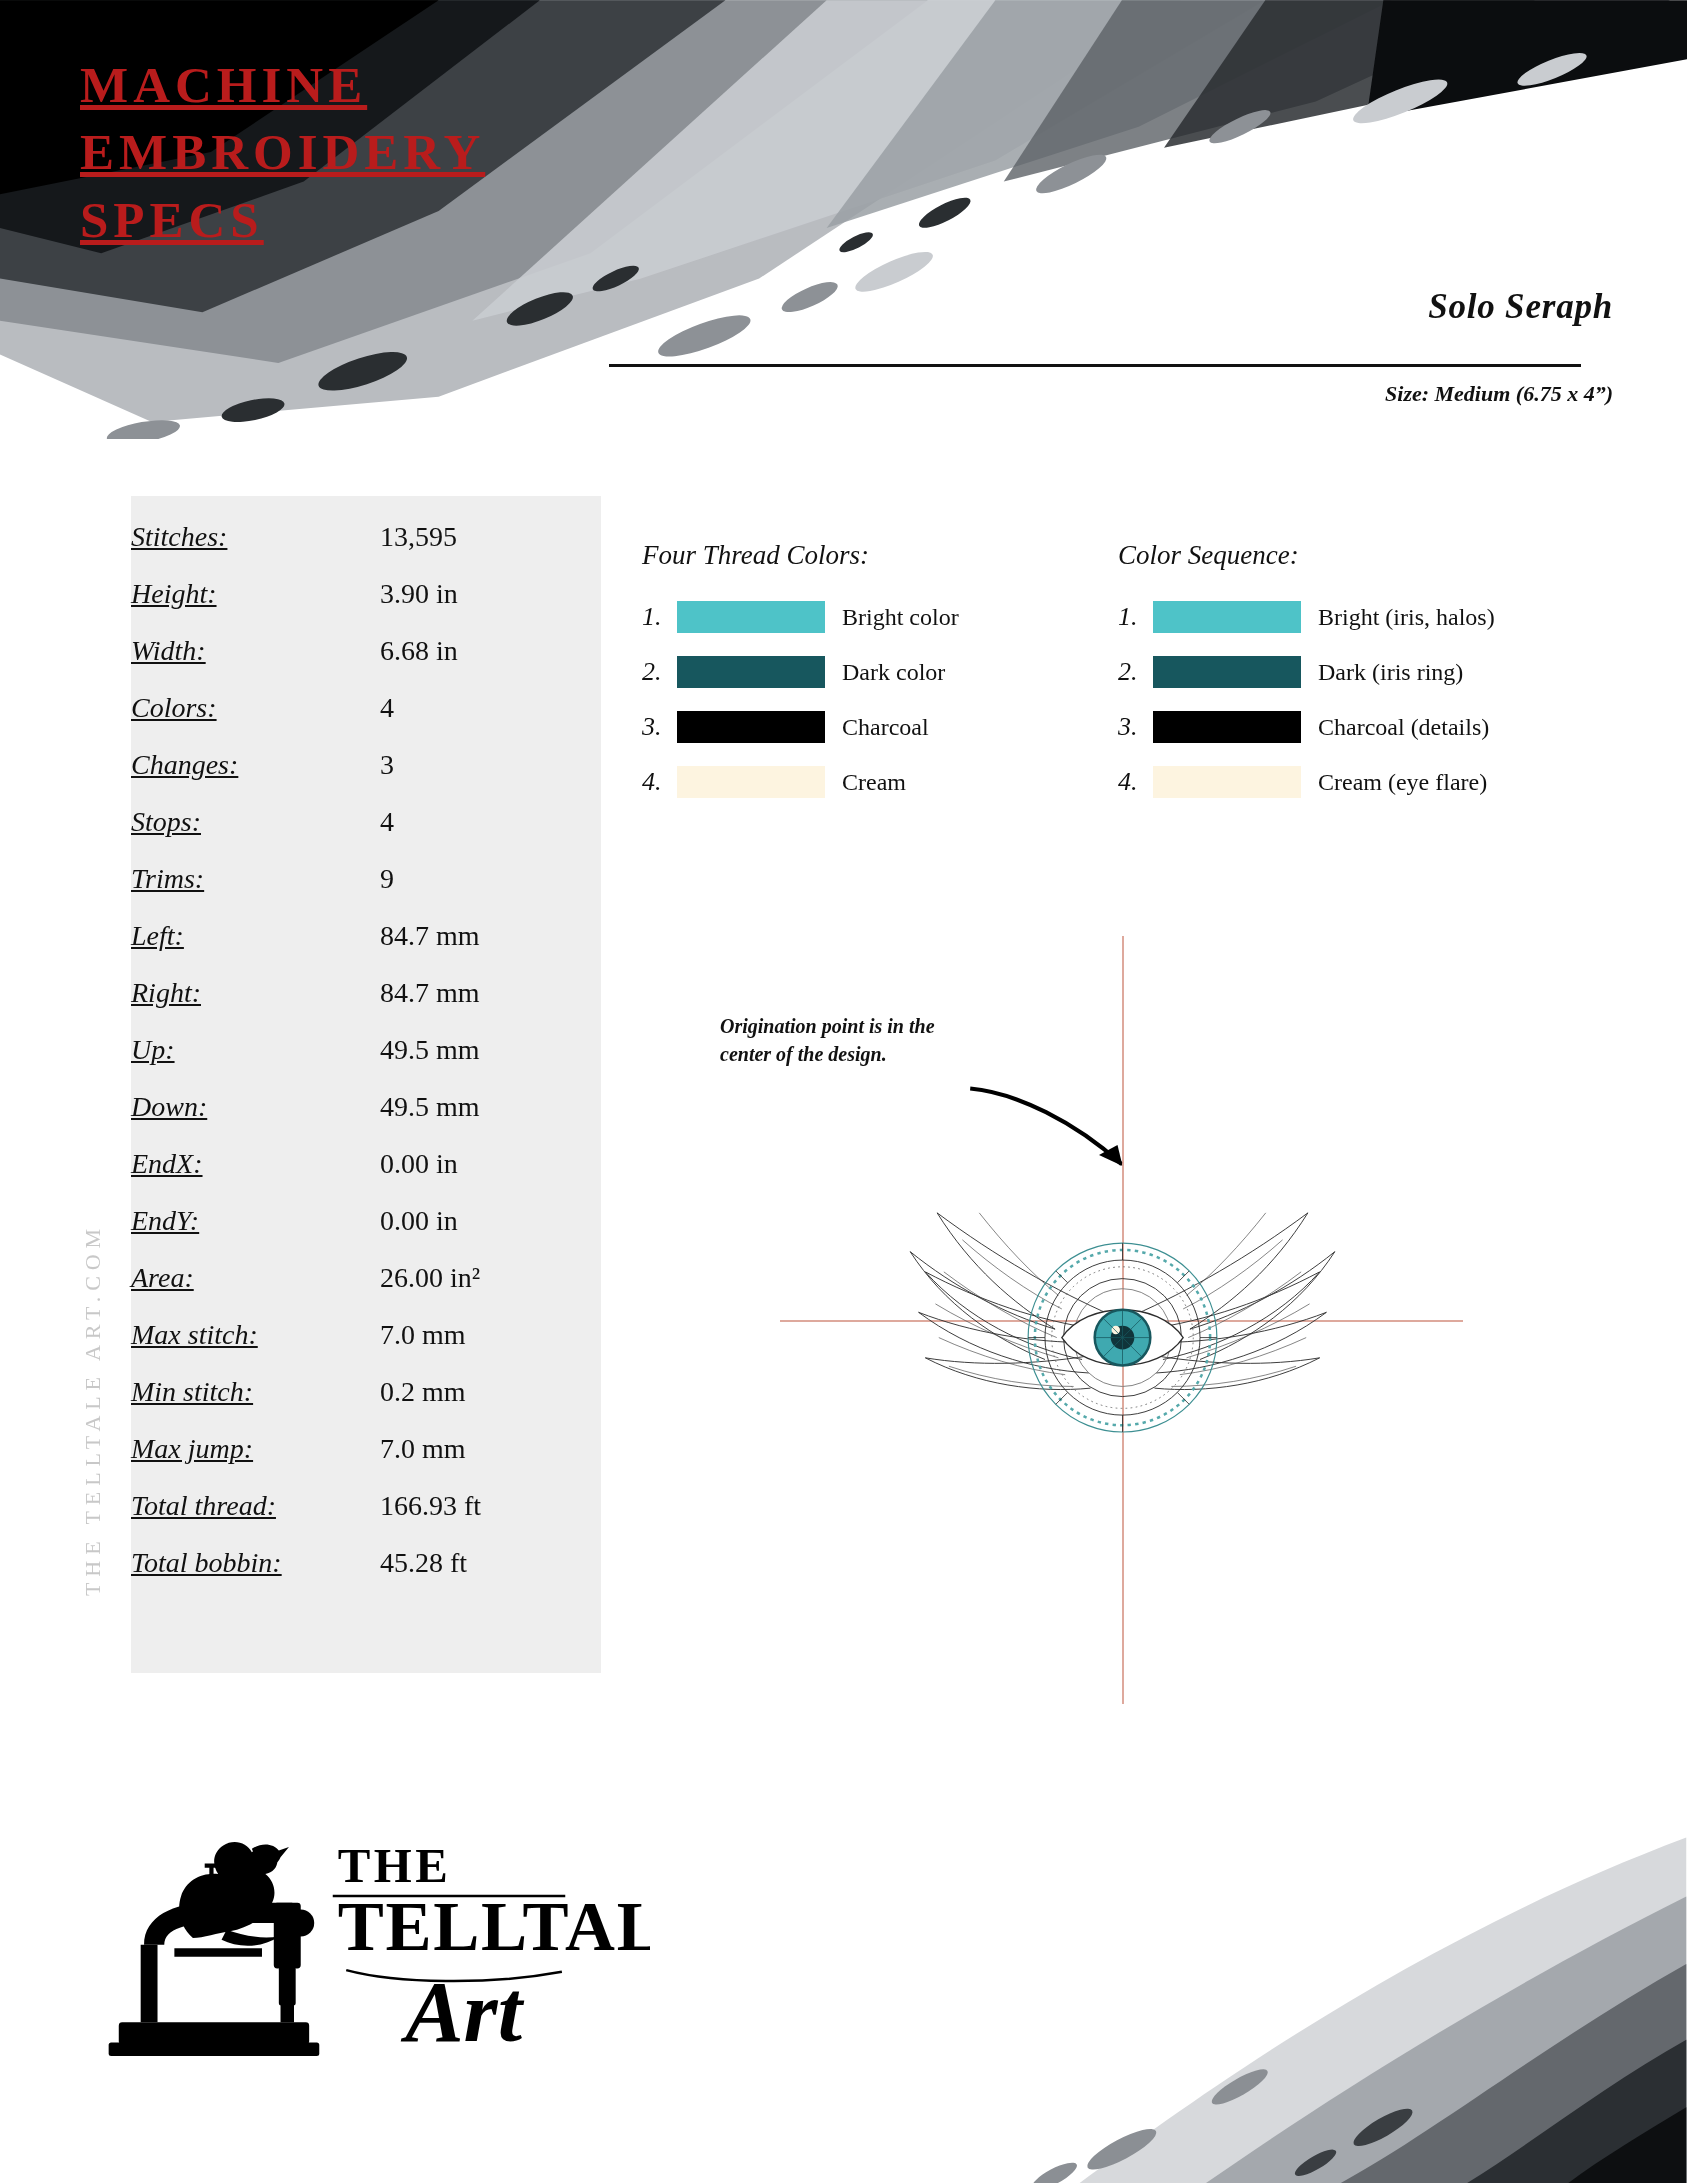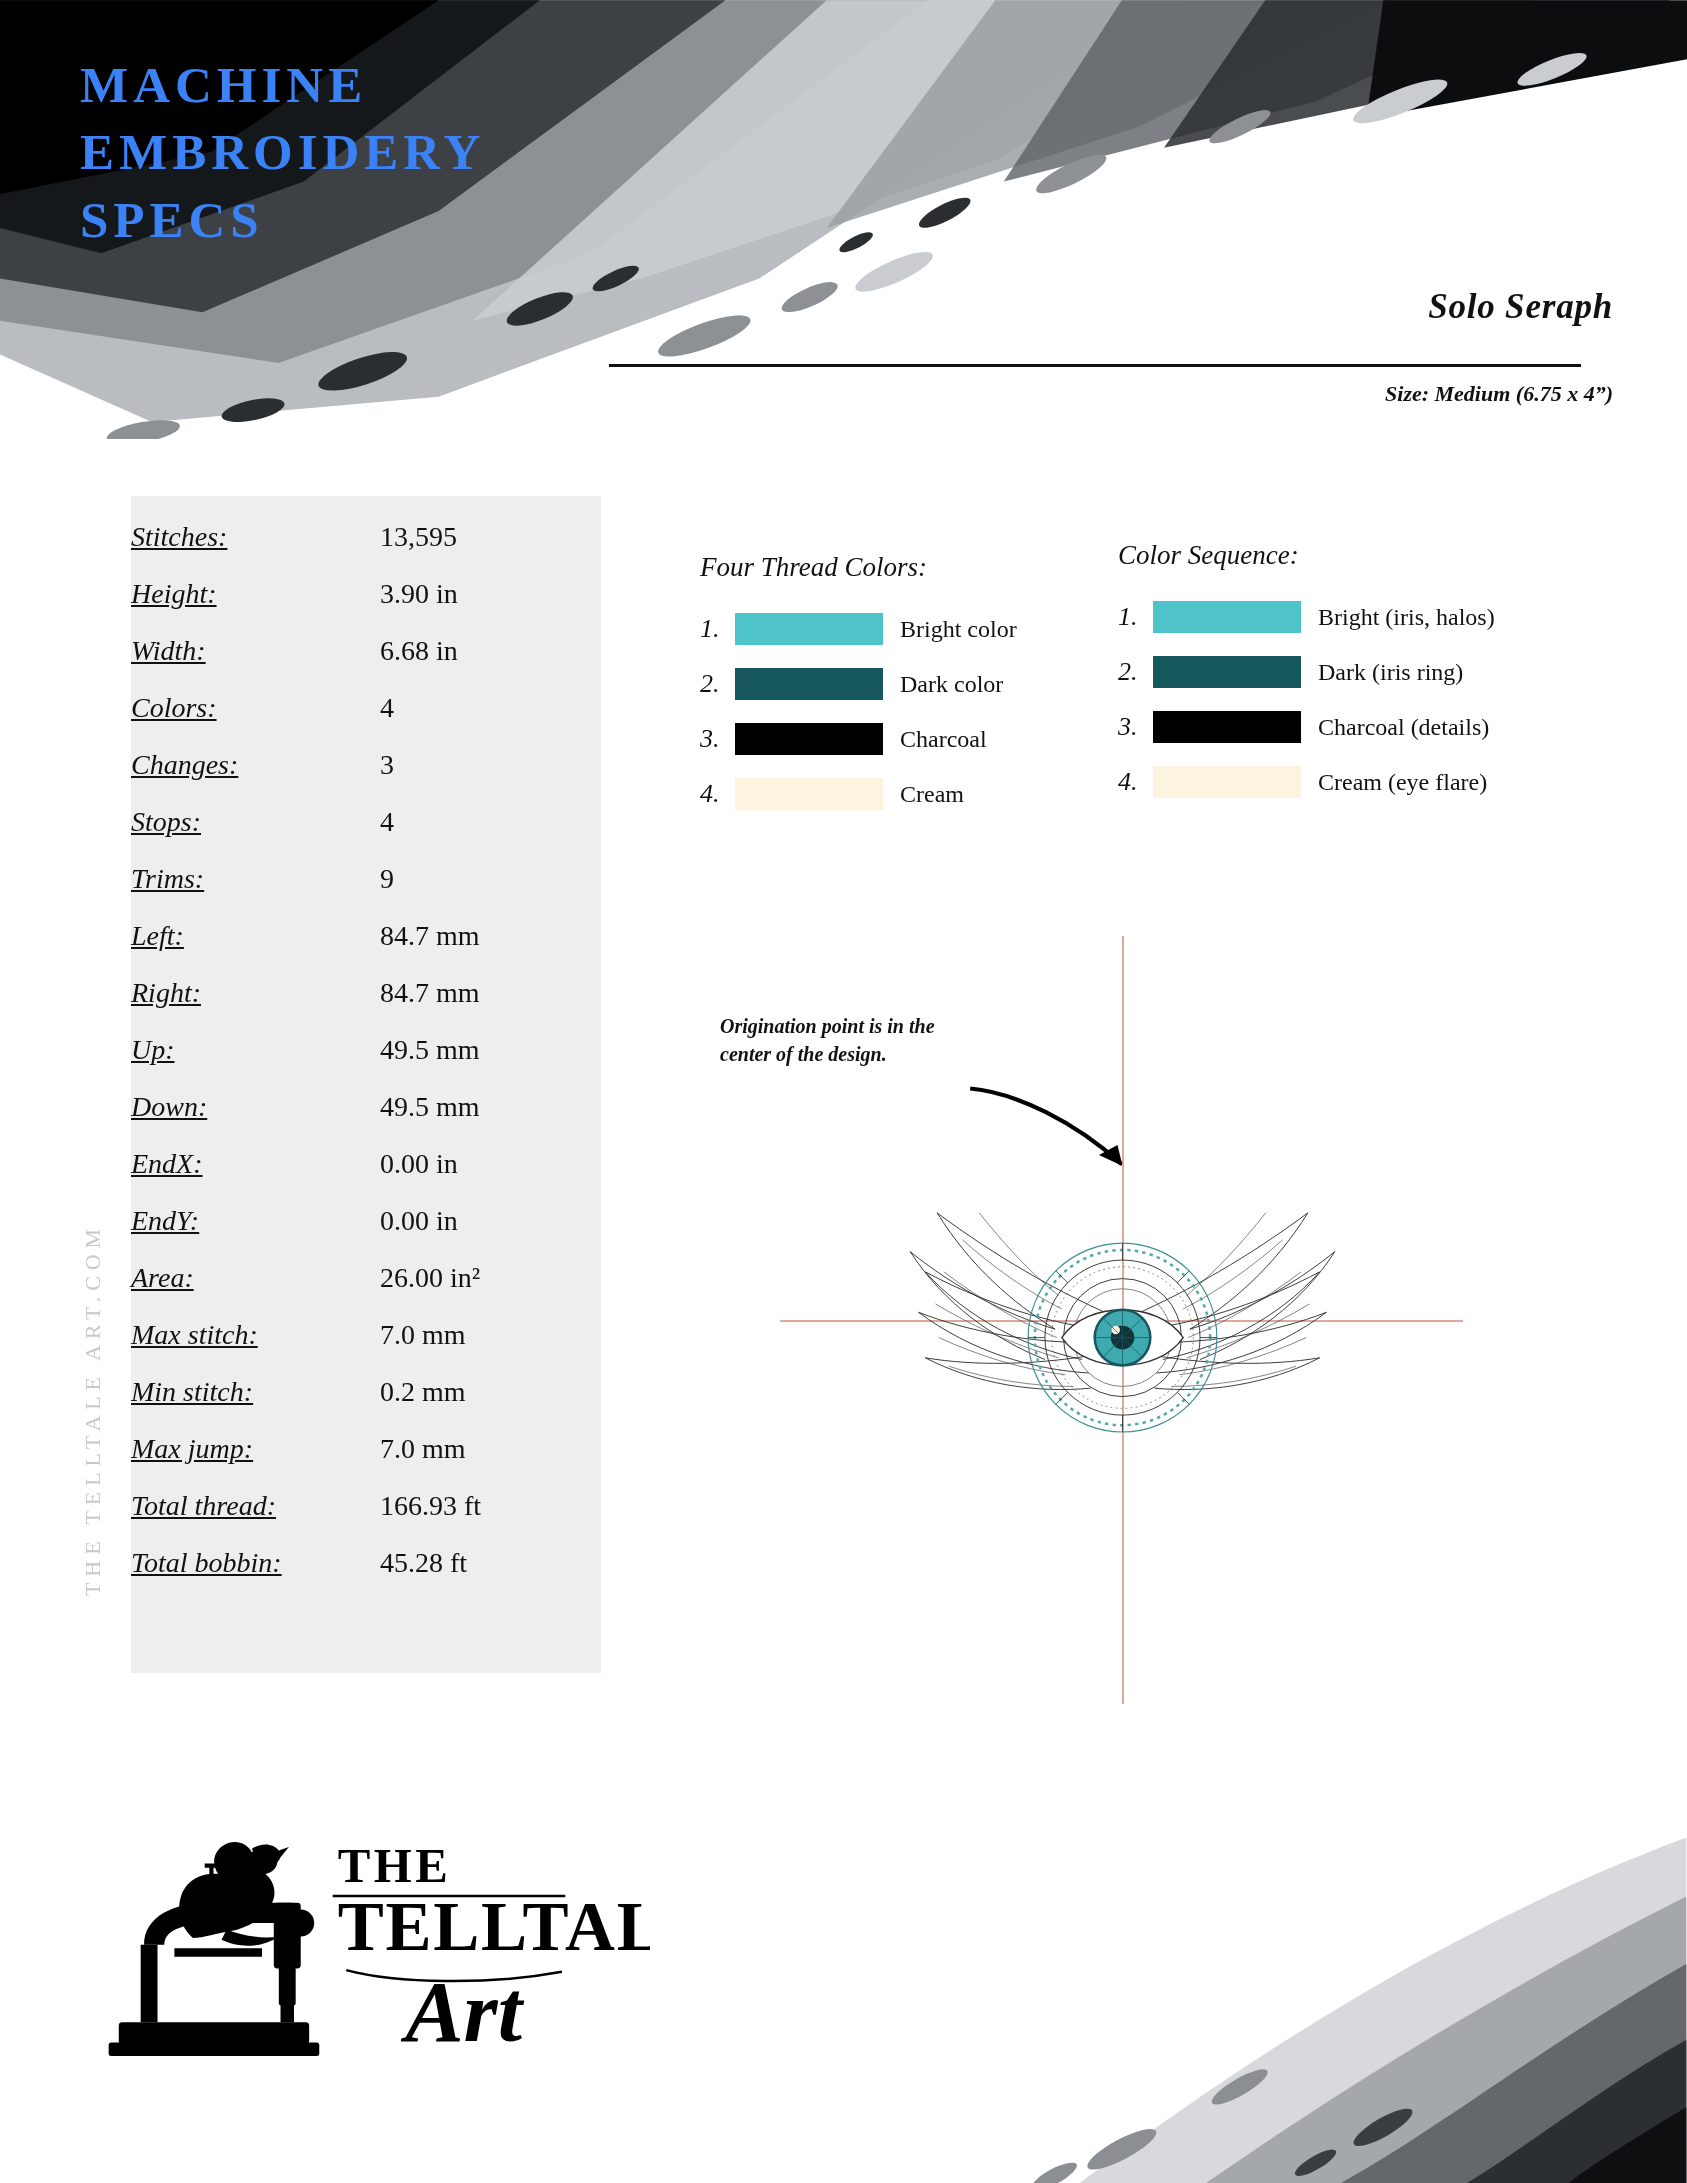--- a/index.html
+++ b/index.html
@@ -30,26 +30,27 @@
   
   .title-block {
     position: absolute;
     top: 52px;
     left: 80px;
     z-index: 5;
   }
   .title-line {
     font-family: "Liberation Serif", serif;
     font-weight: bold;
-    color: #3b82f6;
+    color: #b91c1c;
     font-size: 51px;
     letter-spacing: 5px;
     line-height: 1.32;
     text-transform: uppercase;
     white-space: nowrap;
+    text-decoration: underline;
   }
 
   
   .design-name {
     position: absolute;
     top: 287px;
     right: 74px;
     font-size: 35px;
     font-weight: bold;
     font-style: italic;
@@ -107,21 +108,21 @@
     flex: 1;
     font-size: 28px;
     white-space: nowrap;
     margin-left: 17px;
   }
 
   
   .legend {
     position: absolute;
   }
-  .legend.four { top: 540px; left: 700px; width: 447px; margin-top: 12px; }
+  .legend.four { top: 540px; left: 642px; width: 447px; }
   .legend.sequence { top: 540px; left: 1118px; width: 506px; }
   .legend-title {
     font-size: 27px;
     font-style: italic;
     margin-bottom: 18.6px;
     white-space: nowrap;
   }
   .legend-row {
     display: flex;
     align-items: center;

